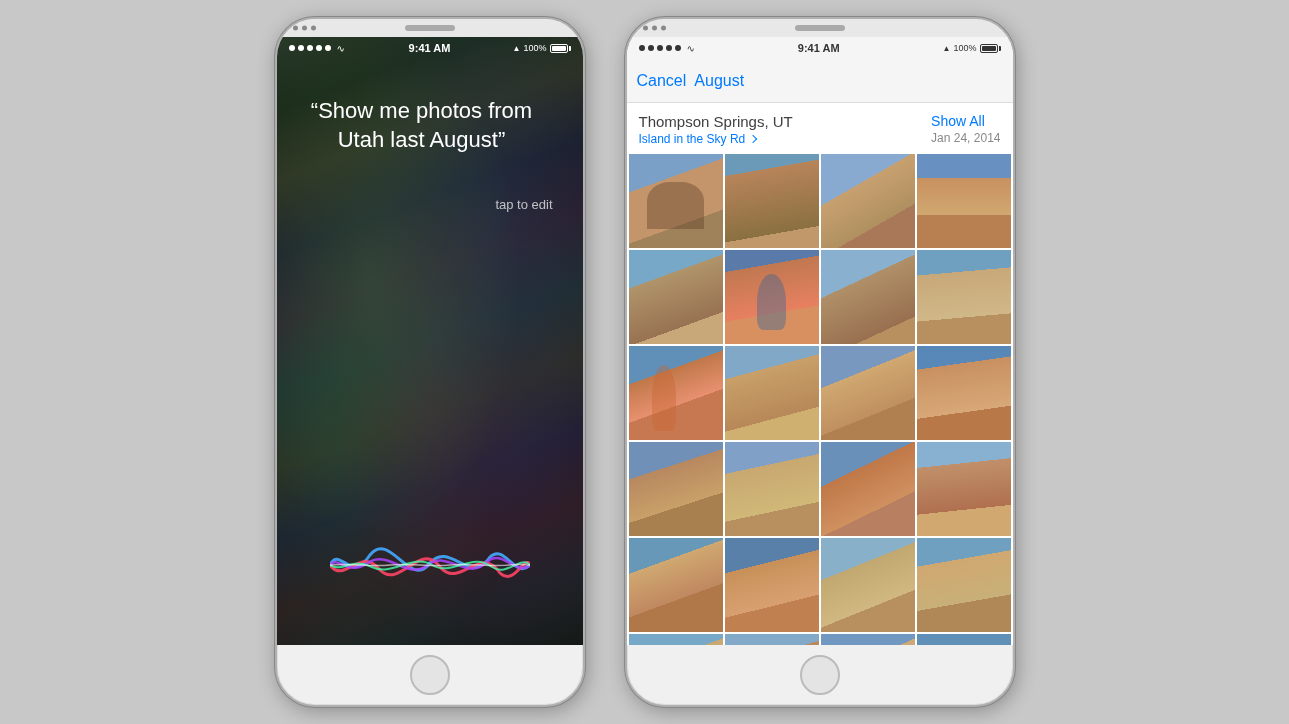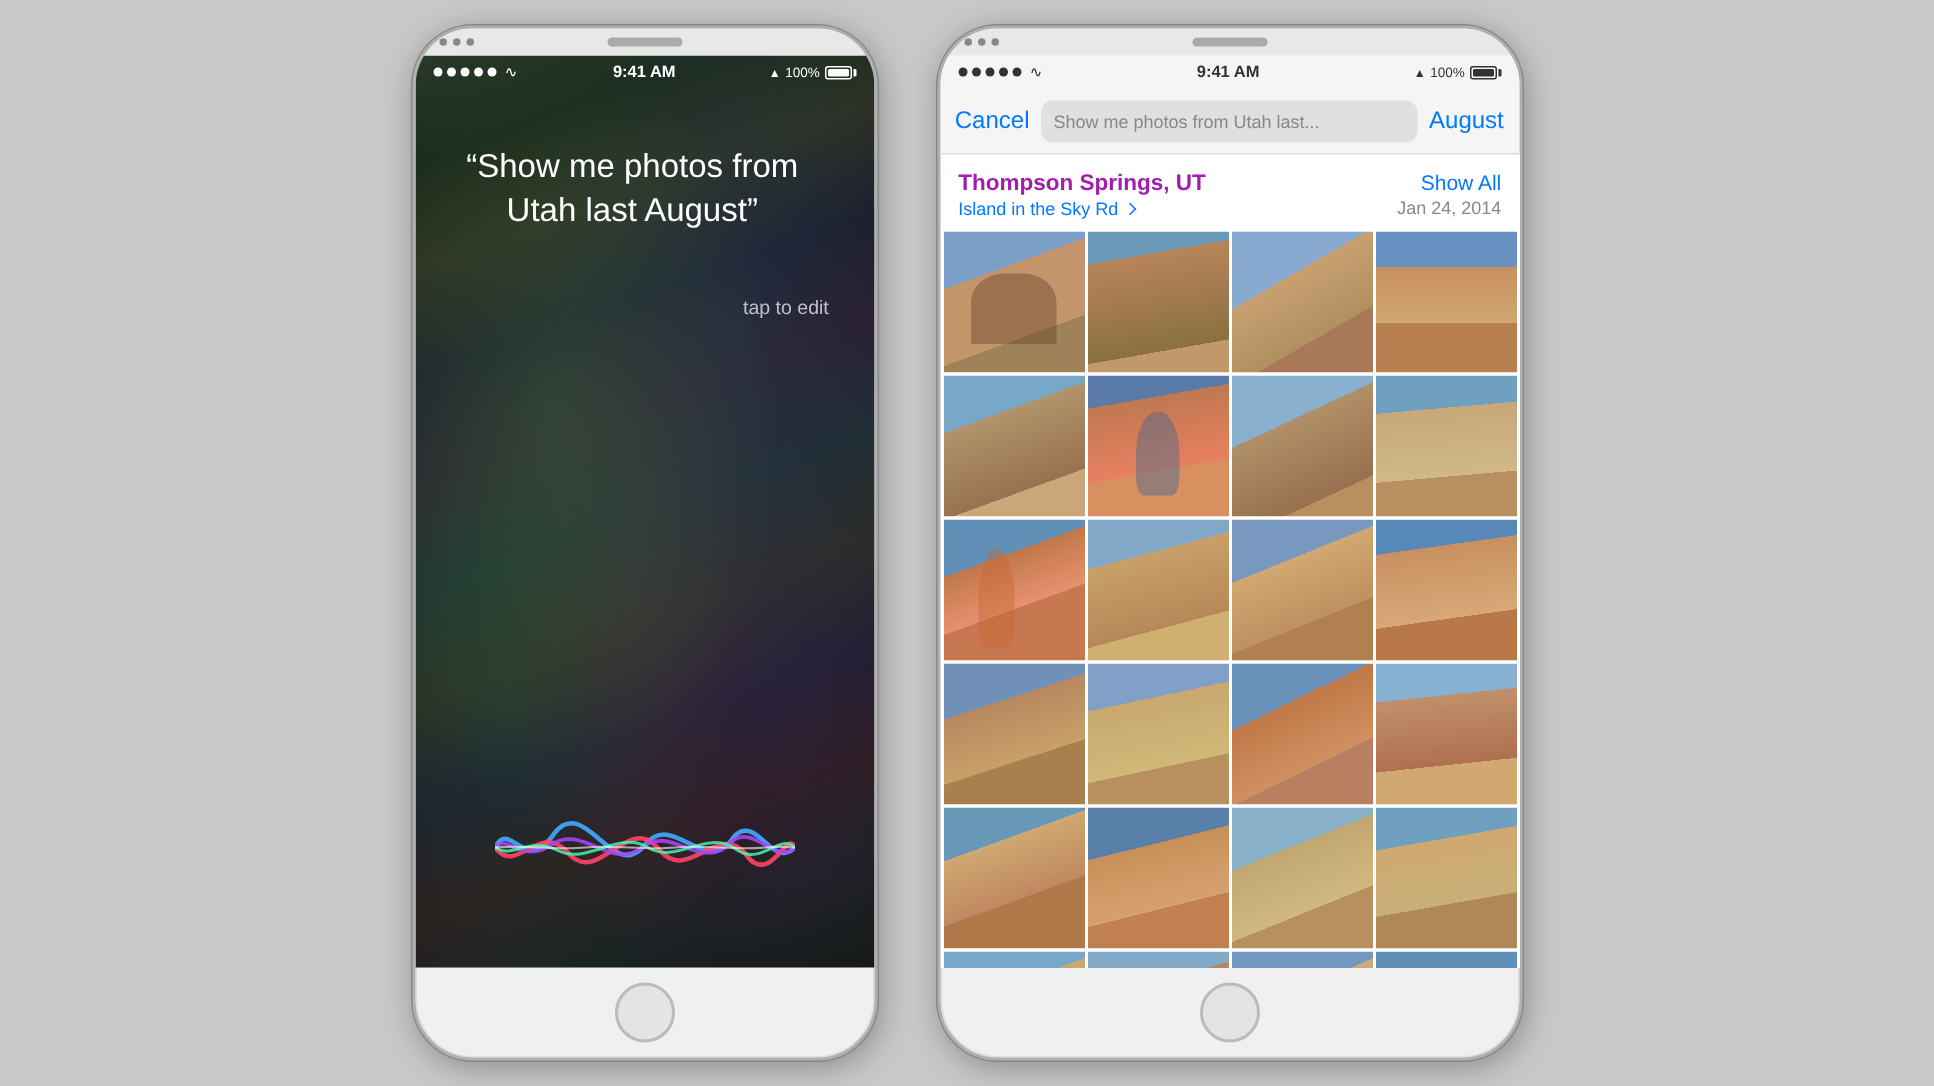--- a/index.html
+++ b/index.html
@@ -252,32 +252,32 @@
     
     .location-header {
       padding: 10px 12px 6px;
       display: flex;
       justify-content: space-between;
       align-items: flex-start;
     }
     .location-left {}
     .location-name {
       font-size: 15px;
-      font-weight: 700;
-      color: #a21caf;
+      font-weight: 400;
+      color: #404040;
     }
     .location-sub {
       font-size: 12px;
       color: #007AFF;
       display: flex;
       align-items: center;
       gap: 3px;
       margin-top: 2px;
     }
-    .location-right { text-align: right; }
+    .location-right { }
     .show-all-btn {
       color: #007AFF;
       font-size: 14px;
       cursor: pointer;
     }
     .location-date {
       font-size: 12px;
       color: #888;
       margin-top: 2px;
     }
@@ -470,23 +470,20 @@
           <span class="battery-body">
               <span class="battery-fill" style="width:100%;"></span>
             </span>
           <span class="battery-tip"></span>
         </span>
       </div>
     </div>
 
     <div class="photos-navbar">
       <span class="photos-select-btn">Cancel</span>
-      <div class="photos-search-bar">
-        <span style="overflow:hidden;white-space:nowrap;text-overflow:ellipsis;max-width:100%;font-size:12px;color:#888;">Show me photos from Utah last...</span>
-      </div>
       <span class="photos-cancel-btn">August</span>
     </div>
 
     <div class="photos-content">
 
       <div class="location-header">
         <div class="location-left">
           <div class="location-name">Thompson Springs, UT</div>
           <div class="location-sub">
             <span>Island in the Sky Rd</span>

